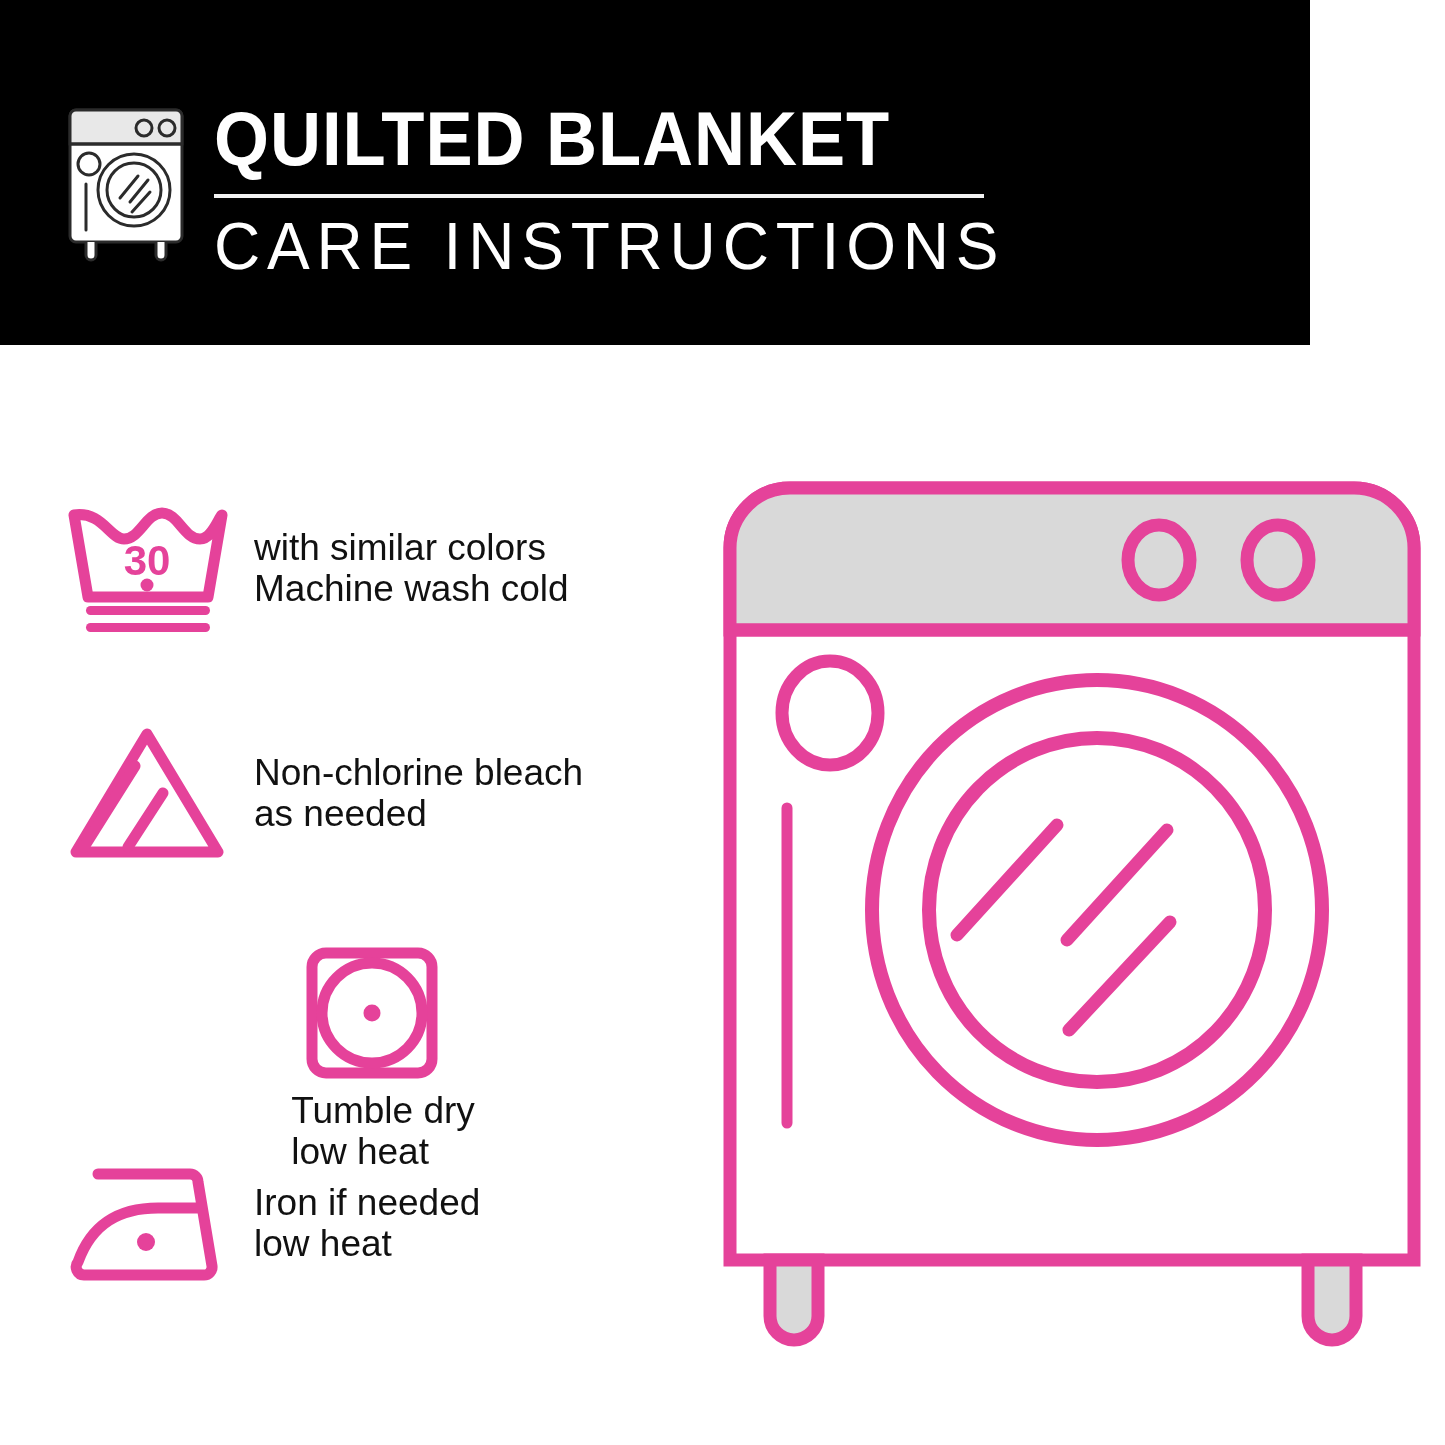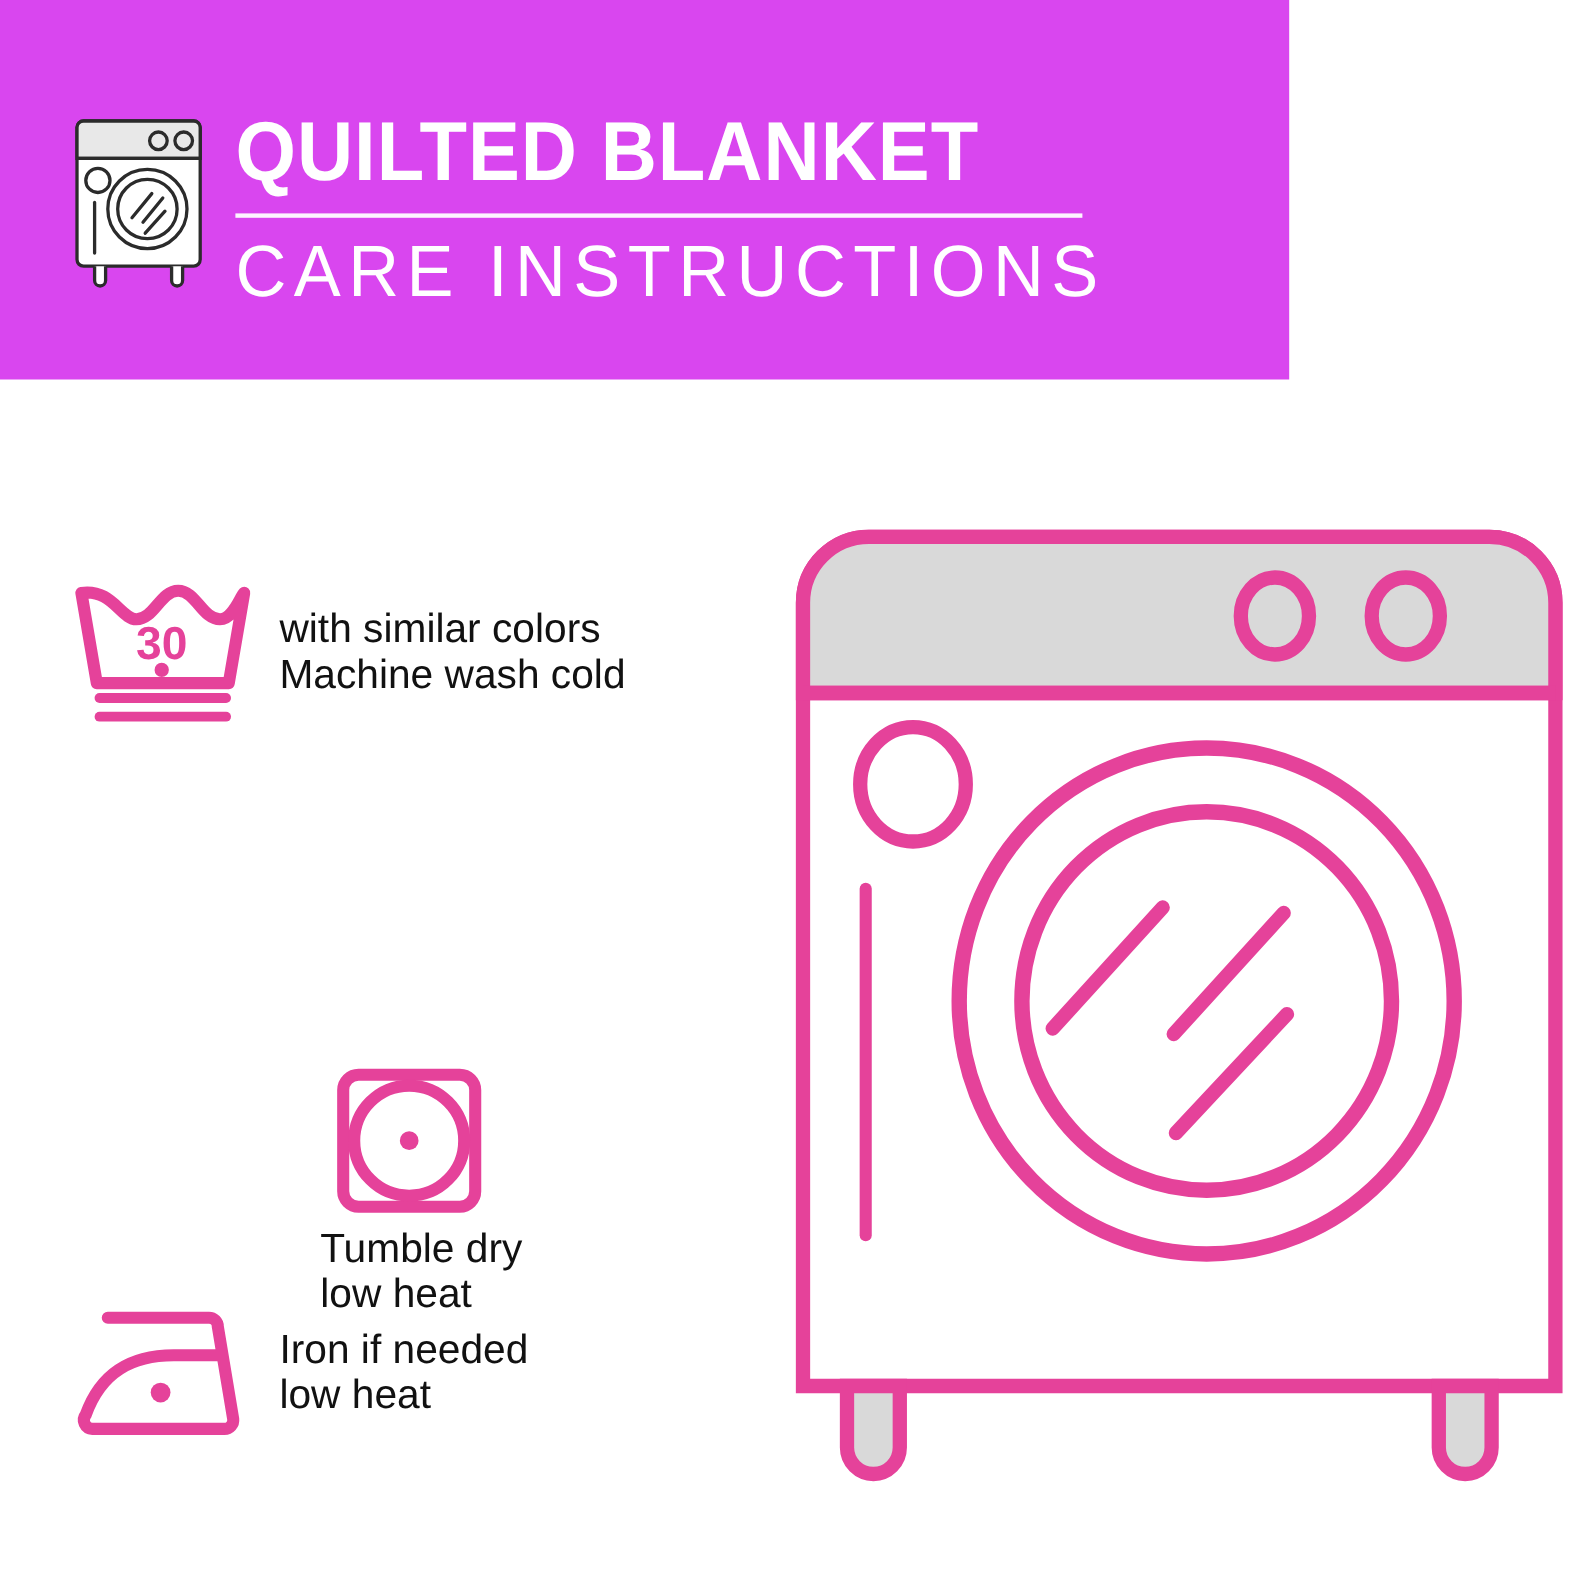--- a/index.html
+++ b/index.html
@@ -13,23 +13,23 @@
     font-family: "Liberation Sans", sans-serif;
     overflow: hidden;
     position: relative;
   }
 
   
   .header {
     position: absolute;
     left: 0;
     top: 0;
-    width: 1172px;
+    width: 1310px;
     height: 345px;
-    background: #d946ef;
+    background: #000000;
     box-sizing: border-box;
   }
   .header-inner {
     position: absolute;
     left: 62px;
     top: 98px;
     display: flex;
     align-items: flex-start;
   }
   .logo-icon {
@@ -75,21 +75,20 @@
     margin: 0;
   }
 
   
   .care-list {
     position: absolute;
     left: 0;
     top: 345px;
     width: 700px;
     height: 1048px;
-    margin-top: 24px;
   }
   .care-row {
     position: absolute;
     left: 62px;
     display: flex;
     align-items: center;
     width: 620px;
   }
   .care-row.r0 { top: 145px; }
   .care-row.r1 { top: 370px; }
@@ -176,20 +175,33 @@
         <text x="85" y="82" font-family="Liberation Sans, sans-serif" font-size="42" font-weight="bold" fill="#e5429a" text-anchor="middle">30</text>
         <circle cx="85" cy="92" r="6.5" fill="#e5429a"></circle>
       </svg>
     </div>
     <div class="care-text">
       <span class="ln">with similar colors</span>
       <span class="ln">Machine wash cold</span>
     </div>
   </div>
 
+  <div class="care-row r1">
+    <div class="care-symbol">
+      <svg viewBox="0 0 170 150" width="170" height="150">
+        <path d="M85 16 L 156 134 L 14 134 Z" fill="none" stroke="#e5429a" stroke-width="11" stroke-linejoin="round"></path>
+        <line x1="73" y1="48" x2="22" y2="129" stroke="#e5429a" stroke-width="11" stroke-linecap="round"></line>
+        <line x1="101" y1="75" x2="66" y2="129" stroke="#e5429a" stroke-width="11" stroke-linecap="round"></line>
+      </svg>
+    </div>
+    <div class="care-text">
+      <span class="ln">Non-chlorine bleach</span>
+      <span class="ln">as needed</span>
+    </div>
+  </div>
 
   <div class="care-row r2">
     <div class="care-symbol">
       <svg viewBox="0 0 170 150" width="170" height="150">
         <rect x="25" y="15" width="120" height="120" rx="14" ry="14" fill="none" stroke="#e5429a" stroke-width="11"></rect>
         <circle cx="85" cy="75" r="50" fill="none" stroke="#e5429a" stroke-width="11"></circle>
         <circle cx="85" cy="75" r="8.5" fill="#e5429a"></circle>
       </svg>
     </div>
     <div class="care-text">

